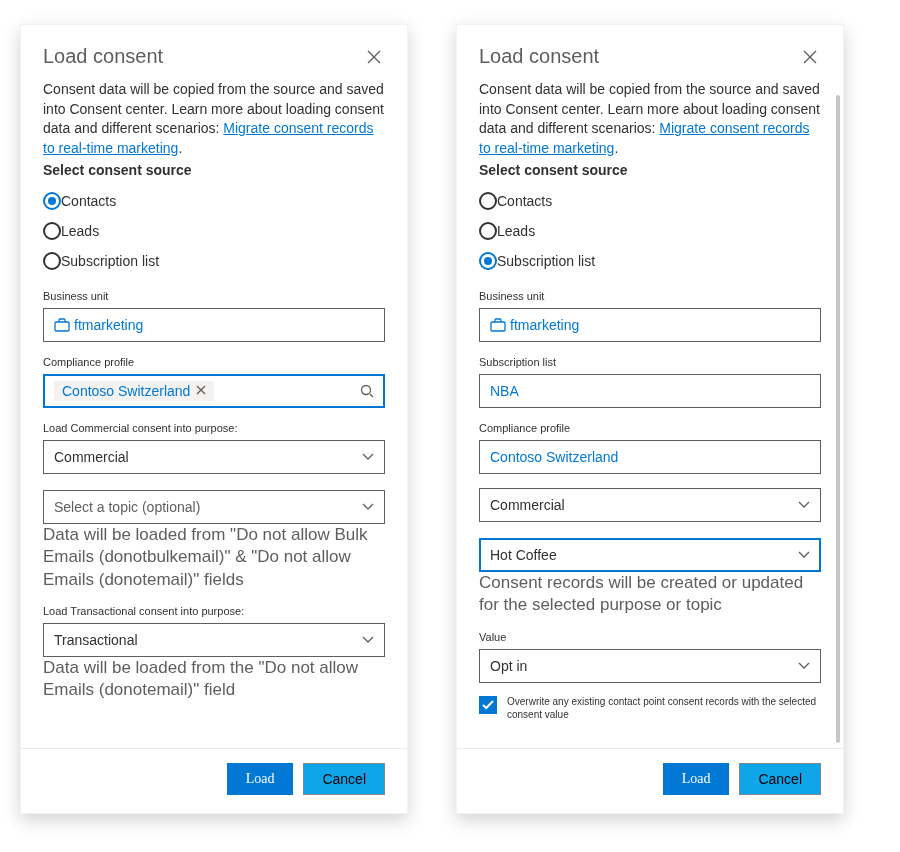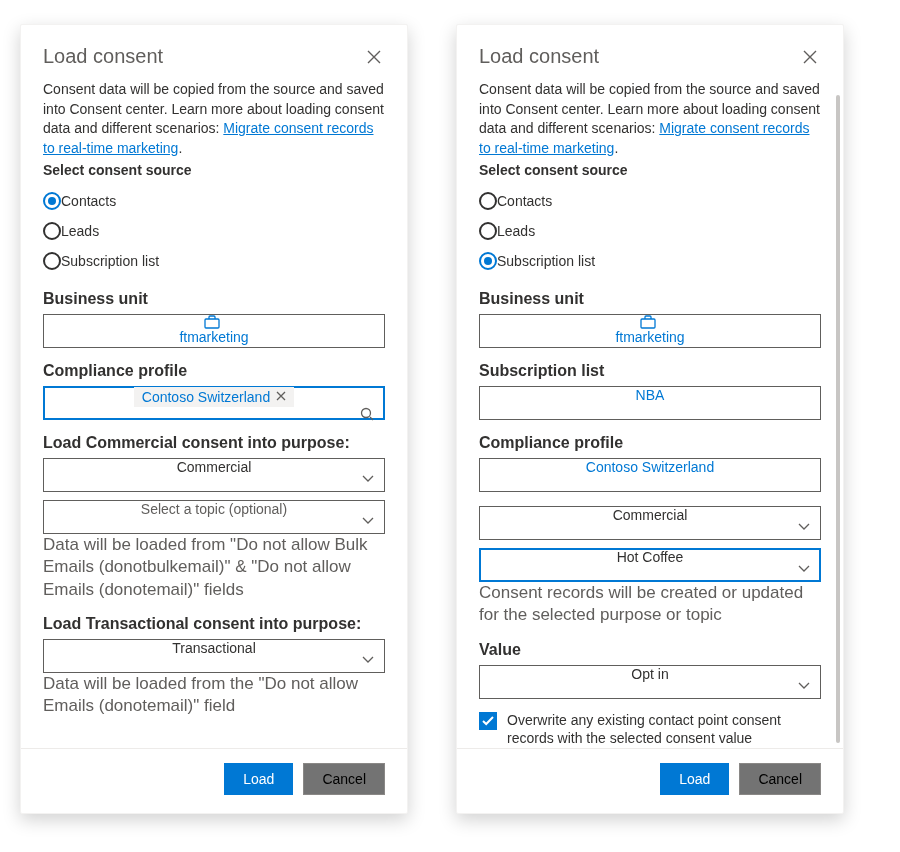--- a/index.html
+++ b/index.html
@@ -87,34 +87,33 @@
     border-color: #0078d4;
   }
   .radio.selected::after {
     content: "";
     width: 8px; height: 8px;
     background: #0078d4;
     border-radius: 50%;
   }
   .field-group { margin-top: 14px; }
   .field-label {
-    font-weight: 700;
-    font-size: 16px;
+    font-weight: 400;
+    font-size: 11px;
     margin-bottom: 6px;
   }
   .input-box {
     width: 100%;
     border: 1px solid #605e5c;
     height: 34px;
     display: flex;
     align-items: center;
     padding: 0 10px;
     font-size: 14px;
     background: #fff;
-    flex-direction: column;
   }
   .input-box.blue-text { color: #0078d4; }
   .input-box.focused { border-color: #0078d4; box-shadow: inset 0 0 0 1px #0078d4; }
   .chev {
     margin-left: auto;
     color: #605e5c;
   }
   .chev svg, .search-ic svg { display:block; }
   .bu-icon {
     width: 16px; height: 14px;
@@ -146,36 +145,37 @@
     padding: 14px 22px 0 22px;
     display: flex;
     justify-content: flex-end;
     gap: 10px;
   }
   .btn {
     height: 32px;
     padding: 0 18px;
     font-size: 14px;
     border: 1px solid #8a8886;
-    background: #737373;
+    background: #0ea5e9;
     cursor: pointer;
     display: inline-flex;
     align-items: center;
   }
   .btn.primary {
     background: #0078d4;
     border-color: #0078d4;
     color: #fff;
+    font-family: Liberation Serif, serif;
   }
   .check-row {
     display: flex;
     align-items: flex-start;
     gap: 10px;
     margin-top: 12px;
-    font-size: 14px;
+    font-size: 10px;
     line-height: 1.35;
   }
   .checkbox {
     width: 18px; height: 18px;
     background: #0078d4;
     display: flex;
     align-items: center;
     justify-content: center;
     flex-shrink: 0;
     margin-top: 1px;
@@ -183,21 +183,21 @@
   .checkbox svg { display:block; }
   .scroll-indicator {
     position: absolute;
     right: 3px;
     top: 70px;
     bottom: 70px;
     width: 4px;
     background: #c8c6c4;
     border-radius: 2px;
   }
-  .stack > * + * { margin-top: 8px; }
+  .stack > * + * { margin-top: 16px; }
 </style>
 </head>
 <body>
 
 <div class="stage">
 
   <div class="panel left">
     <div class="panel-header">
       <div class="panel-title">Load consent</div>
       <div class="close-x">

